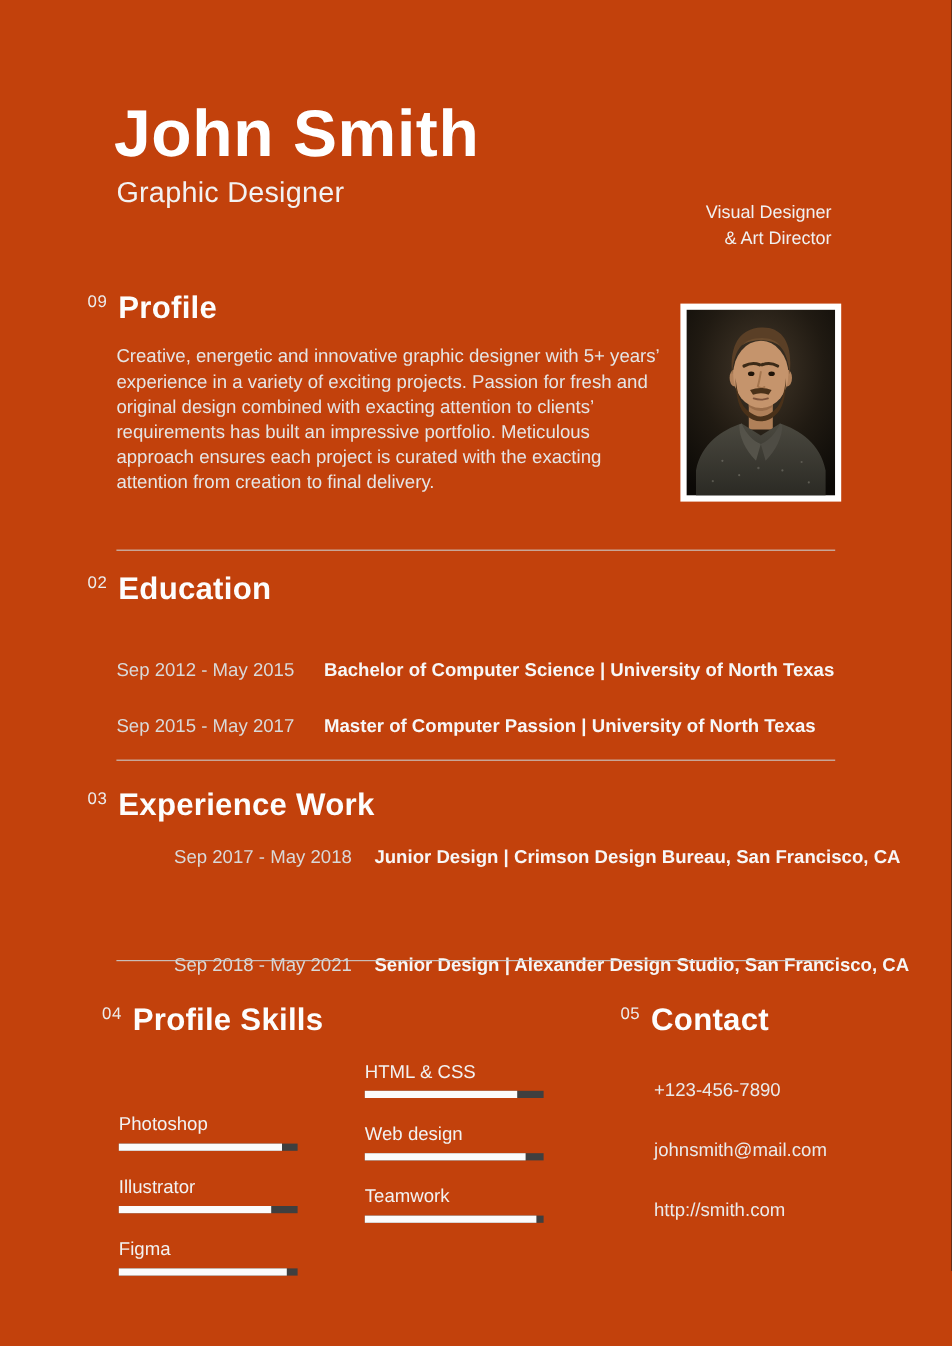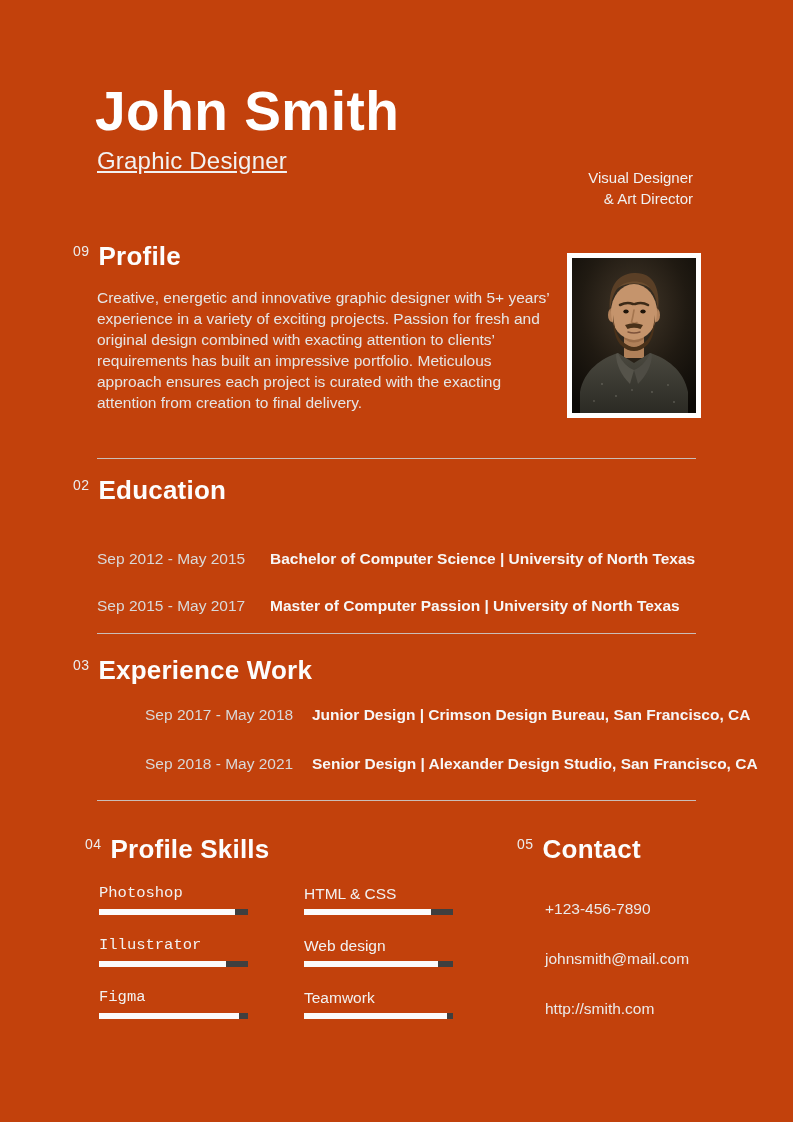--- a/index.html
+++ b/index.html
@@ -17,21 +17,21 @@
 
   
   .name {
     left: 95px; top: 80px;
     font-size: 55px; font-weight: 700; line-height: 62px;
     color: #ffffff; letter-spacing: 0.5px;
   }
   .role {
     left: 97px; top: 148px;
     font-size: 24px; line-height: 26px;
-    color: #f2f2f2; letter-spacing: 0.2px; text-decoration: underline;
+    color: #f2f2f2; letter-spacing: 0.2px;
   }
   .tagline {
     right: 100px; top: 167px;
     font-size: 15px; line-height: 21px;
     color: #f0f0f0; text-align: right;
   }
 
   
   .sec-head { display: flex; align-items: flex-start; gap: 9px; }
   .sec-num { font-size: 14px; line-height: 14px; color: #ececec; letter-spacing: 0.5px; }
@@ -64,25 +64,25 @@
 
   
   .row { left: 97px; font-size: 15.5px; line-height: 19px; white-space: nowrap; }
   .row .dates { display: inline-block; color: #d9d9d9; }
   .row-edu .dates { width: 173px; margin-top: 21px; }
   .row-exp .dates { width: 167px; margin-left: 48px; }
   .row .detail { font-weight: 700; color: #f7f7f7; }
   .edu-1 { top: 528px; }
   .edu-2 { top: 575px; }
   .exp-1 { top: 705px; }
-  .exp-2 { top: 754px; }
+  .exp-2 { top: 795px; }
 
   
   .skills-col { width: 149px; }
-  .skills-col-1 { left: 99px;  top: 884px; font-family: Liberation Mono, monospace; }
+  .skills-col-1 { left: 99px;  top: 928px; }
   .skills-col-2 { left: 304px; top: 884px; }
   .skill { margin-bottom: 21px; }
   .skill-label { font-size: 15.5px; line-height: 19px; color: #f2f2f2; margin-bottom: 6px; }
   .skill-track { width: 100%; height: 6px; background: #3f3f3f; }
   .skill-fill { height: 6px; background: #fbfbfb; }
 
   
   .contact-list { left: 545px; top: 899px; }
   .contact-item { font-size: 15.5px; line-height: 19px; color: #eaeaea; margin-bottom: 31px; }
 </style>

